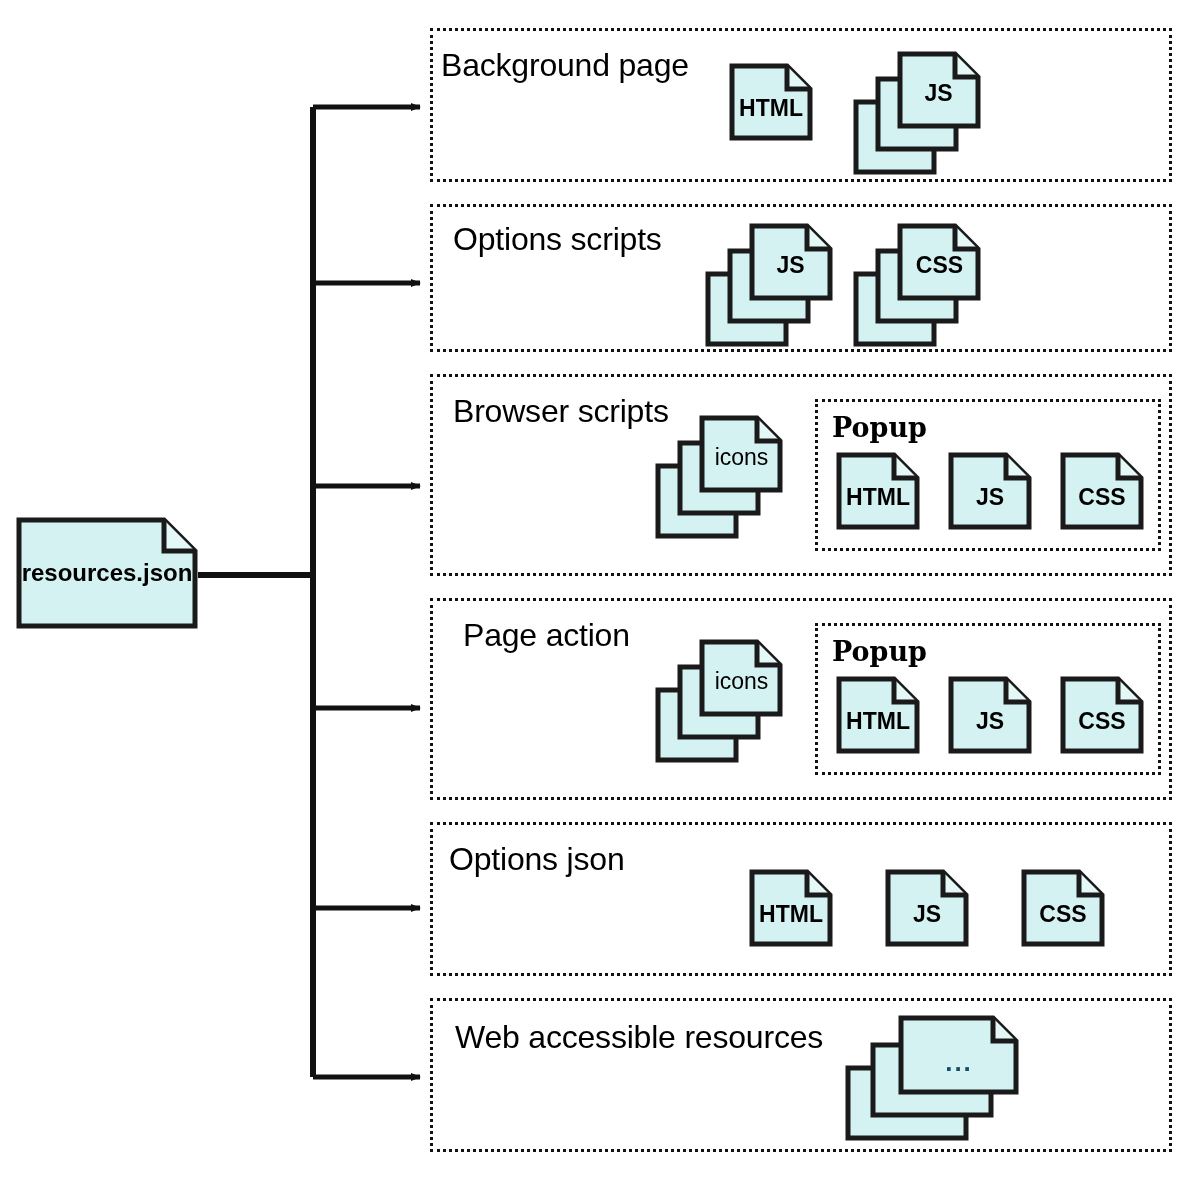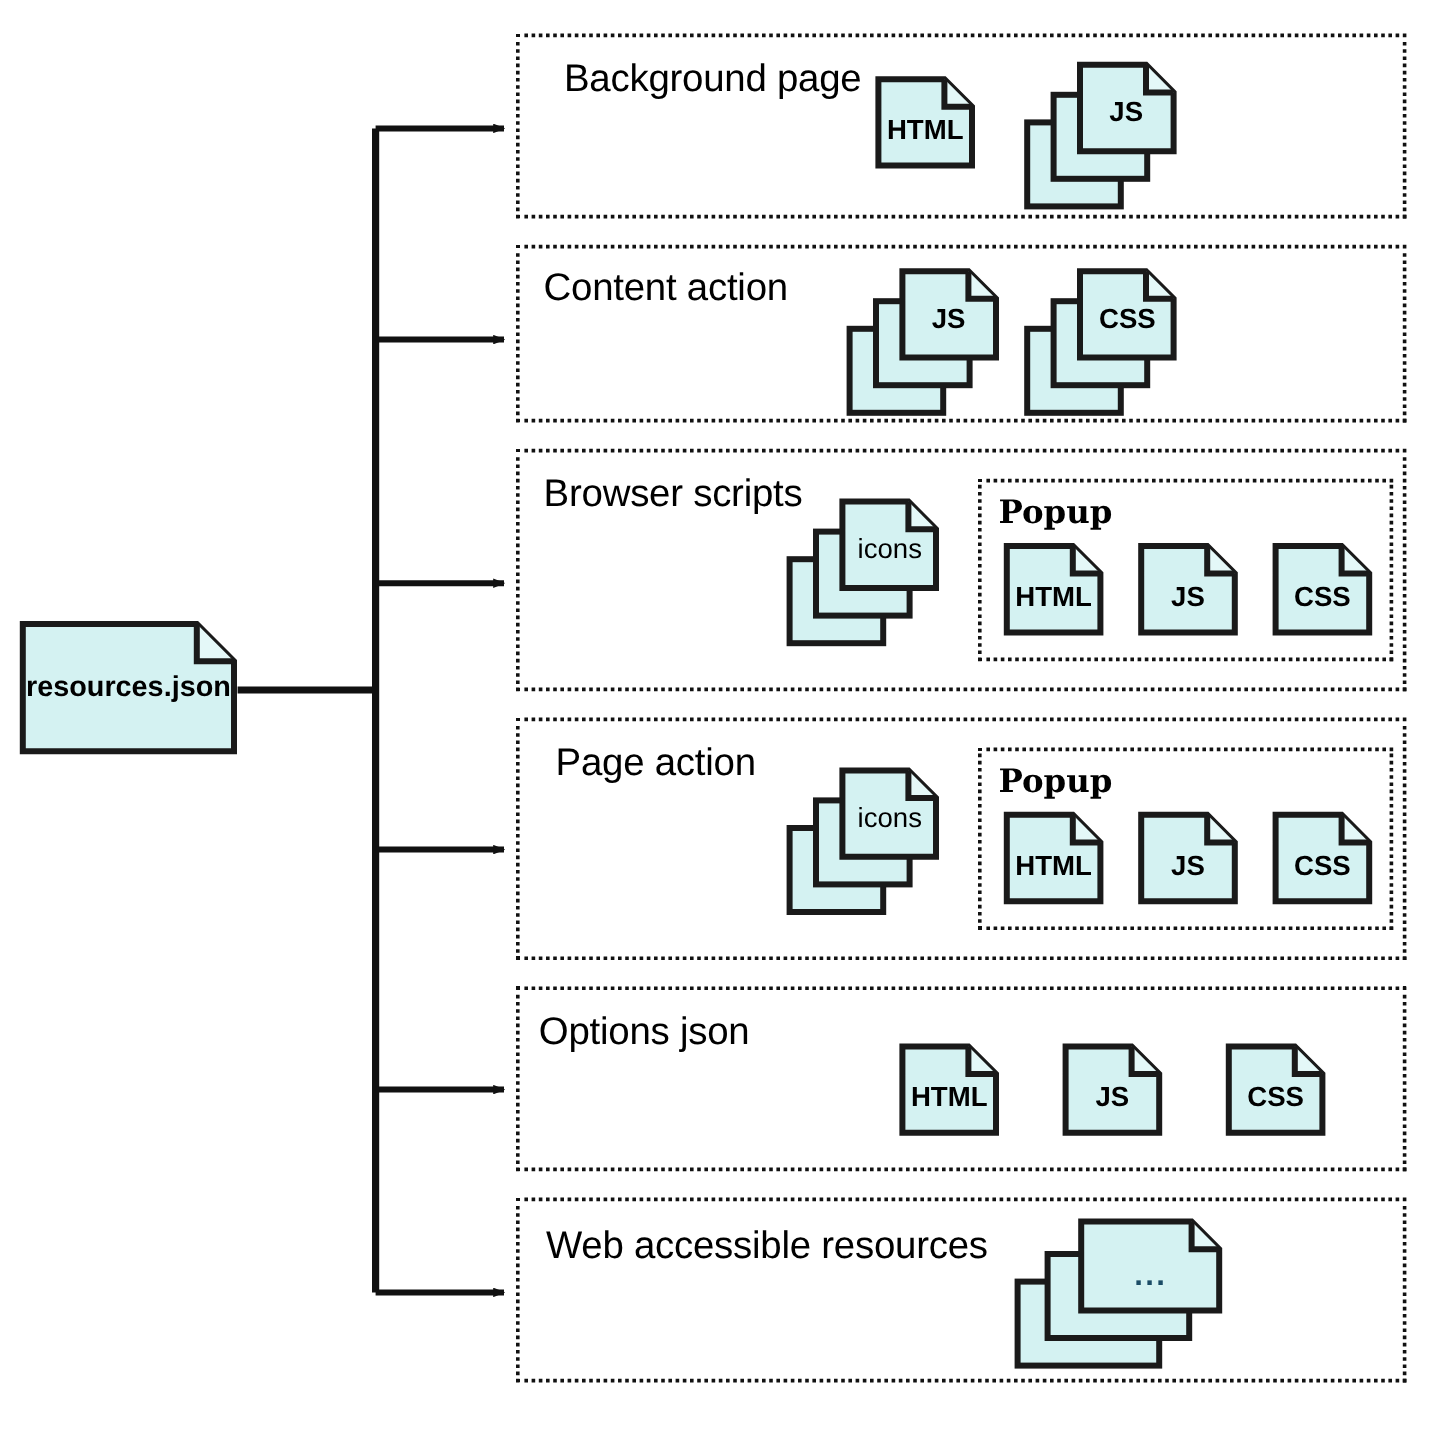--- a/index.html
+++ b/index.html
@@ -85,21 +85,21 @@
 
   <div class="fileicon" id="root-icon" style="left:16px;top:517px;width:182px;height:112px;">
     <svg width="182" height="112" viewBox="0 0 182 112">
       <path d="M3,3 H148 L179,34 V109 H3 Z" fill="#d4f2f2" stroke="#1a1a1a" stroke-width="5" stroke-linejoin="miter"></path>
       <path d="M148,3 V34 H179" fill="#e4f8f8" stroke="#1a1a1a" stroke-width="5" stroke-linejoin="miter"></path>
     </svg>
     <div class="flabel" style="top:44px;font-size:24px;">resources.json</div>
   </div>
 
   <div class="section" style="left:430px;top:28px;width:742px;height:154px;">
-    <div class="section-title" style="left:37px;top:18px;">Background page</div>
+    <div class="section-title" style="left:8px;top:18px;">Background page</div>
 
     <div class="fileicon" style="left:296px;top:32px;width:84px;height:78px;">
       <svg width="84" height="78" viewBox="0 0 84 78">
         <path d="M3,3 H58 L81,26 V75 H3 Z" fill="#d4f2f2" stroke="#1a1a1a" stroke-width="5" stroke-linejoin="miter"></path>
         <path d="M58,3 V26 H81" fill="#e4f8f8" stroke="#1a1a1a" stroke-width="5" stroke-linejoin="miter"></path>
       </svg>
       <div class="flabel" style="top:34px;">HTML</div>
     </div>
 
     <div class="fileicon" style="left:420px;top:18px;width:134px;height:126px;">
@@ -107,21 +107,21 @@
         <rect x="3" y="53" width="78" height="70" fill="#d4f2f2" stroke="#1a1a1a" stroke-width="5"></rect>
         <rect x="25" y="30" width="78" height="70" fill="#d4f2f2" stroke="#1a1a1a" stroke-width="5"></rect>
         <path d="M47,5 H102 L125,28 V77 H47 Z" fill="#d4f2f2" stroke="#1a1a1a" stroke-width="5" stroke-linejoin="miter"></path>
         <path d="M102,5 V28 H125" fill="#e4f8f8" stroke="#1a1a1a" stroke-width="5" stroke-linejoin="miter"></path>
       </svg>
       <div class="flabel" style="top:33px;left:47px;right:10px;">JS</div>
     </div>
   </div>
 
   <div class="section" style="left:430px;top:204px;width:742px;height:148px;">
-    <div class="section-title" style="left:20px;top:16px;">Content action</div>
+    <div class="section-title" style="left:20px;top:16px;">Options scripts</div>
 
     <div class="fileicon" style="left:272px;top:14px;width:134px;height:126px;">
       <svg width="134" height="126" viewBox="0 0 134 126">
         <rect x="3" y="53" width="78" height="70" fill="#d4f2f2" stroke="#1a1a1a" stroke-width="5"></rect>
         <rect x="25" y="30" width="78" height="70" fill="#d4f2f2" stroke="#1a1a1a" stroke-width="5"></rect>
         <path d="M47,5 H102 L125,28 V77 H47 Z" fill="#d4f2f2" stroke="#1a1a1a" stroke-width="5" stroke-linejoin="miter"></path>
         <path d="M102,5 V28 H125" fill="#e4f8f8" stroke="#1a1a1a" stroke-width="5" stroke-linejoin="miter"></path>
       </svg>
       <div class="flabel" style="top:33px;left:47px;right:10px;">JS</div>
     </div>

